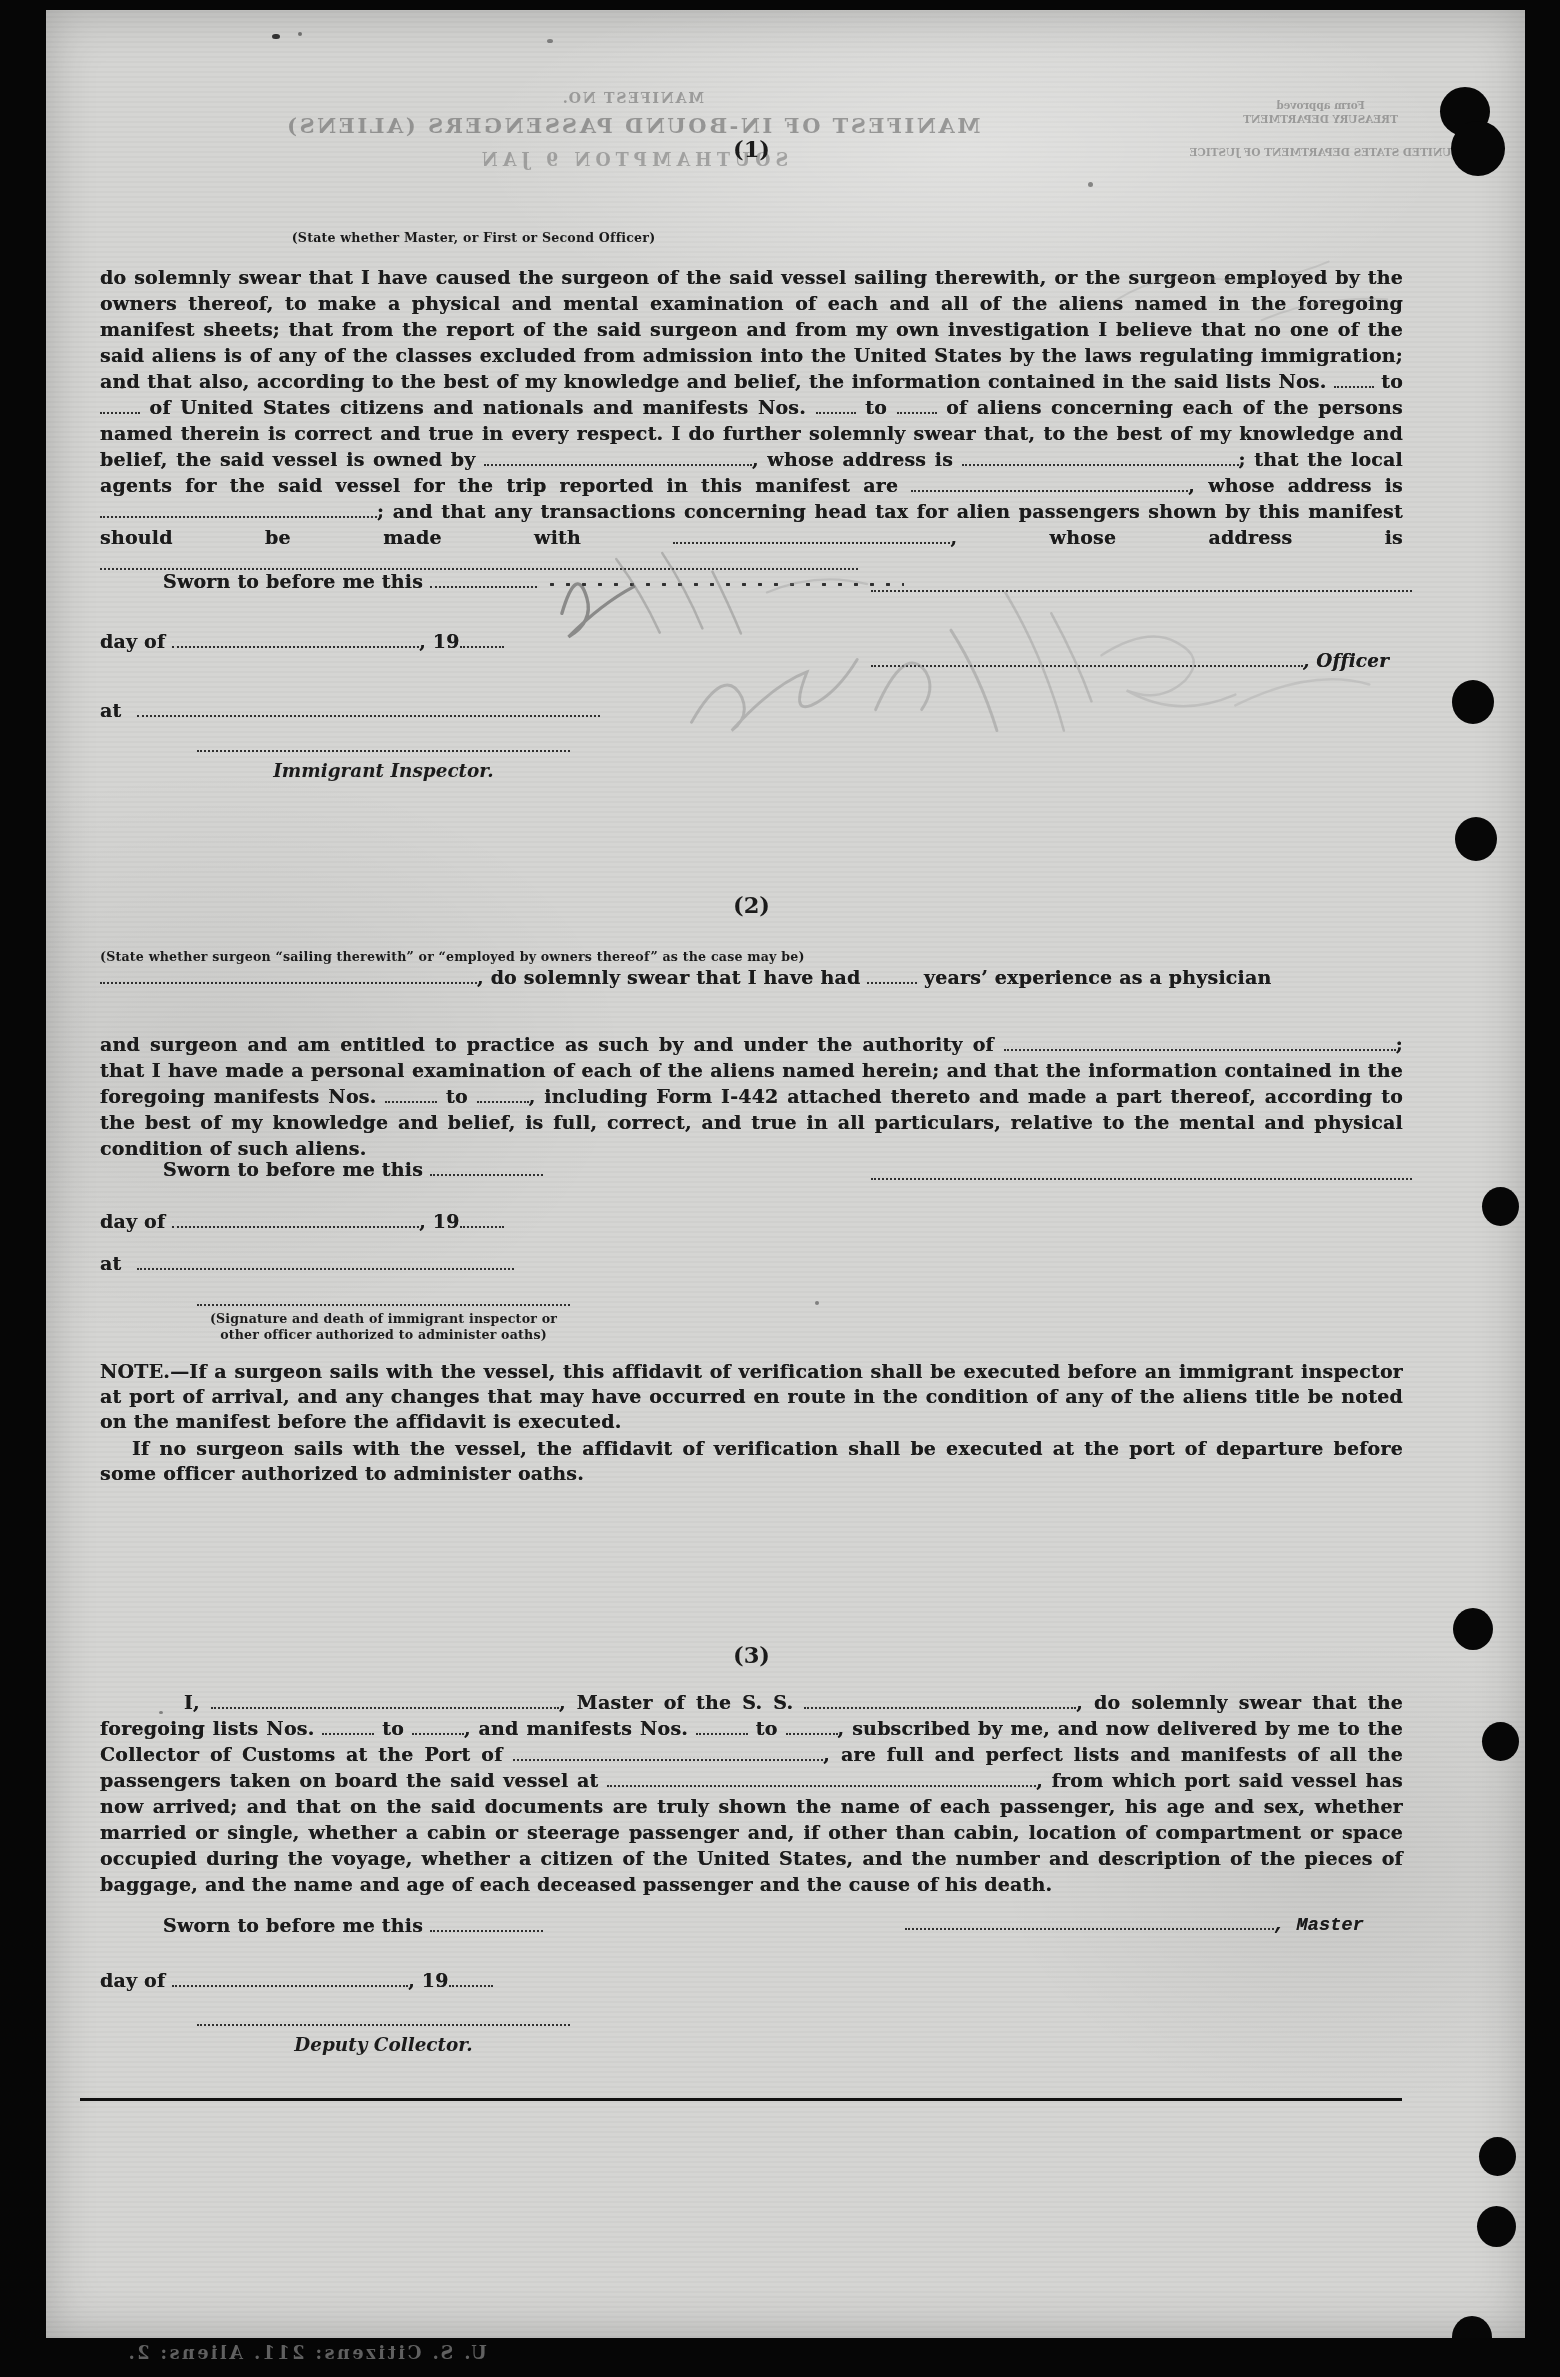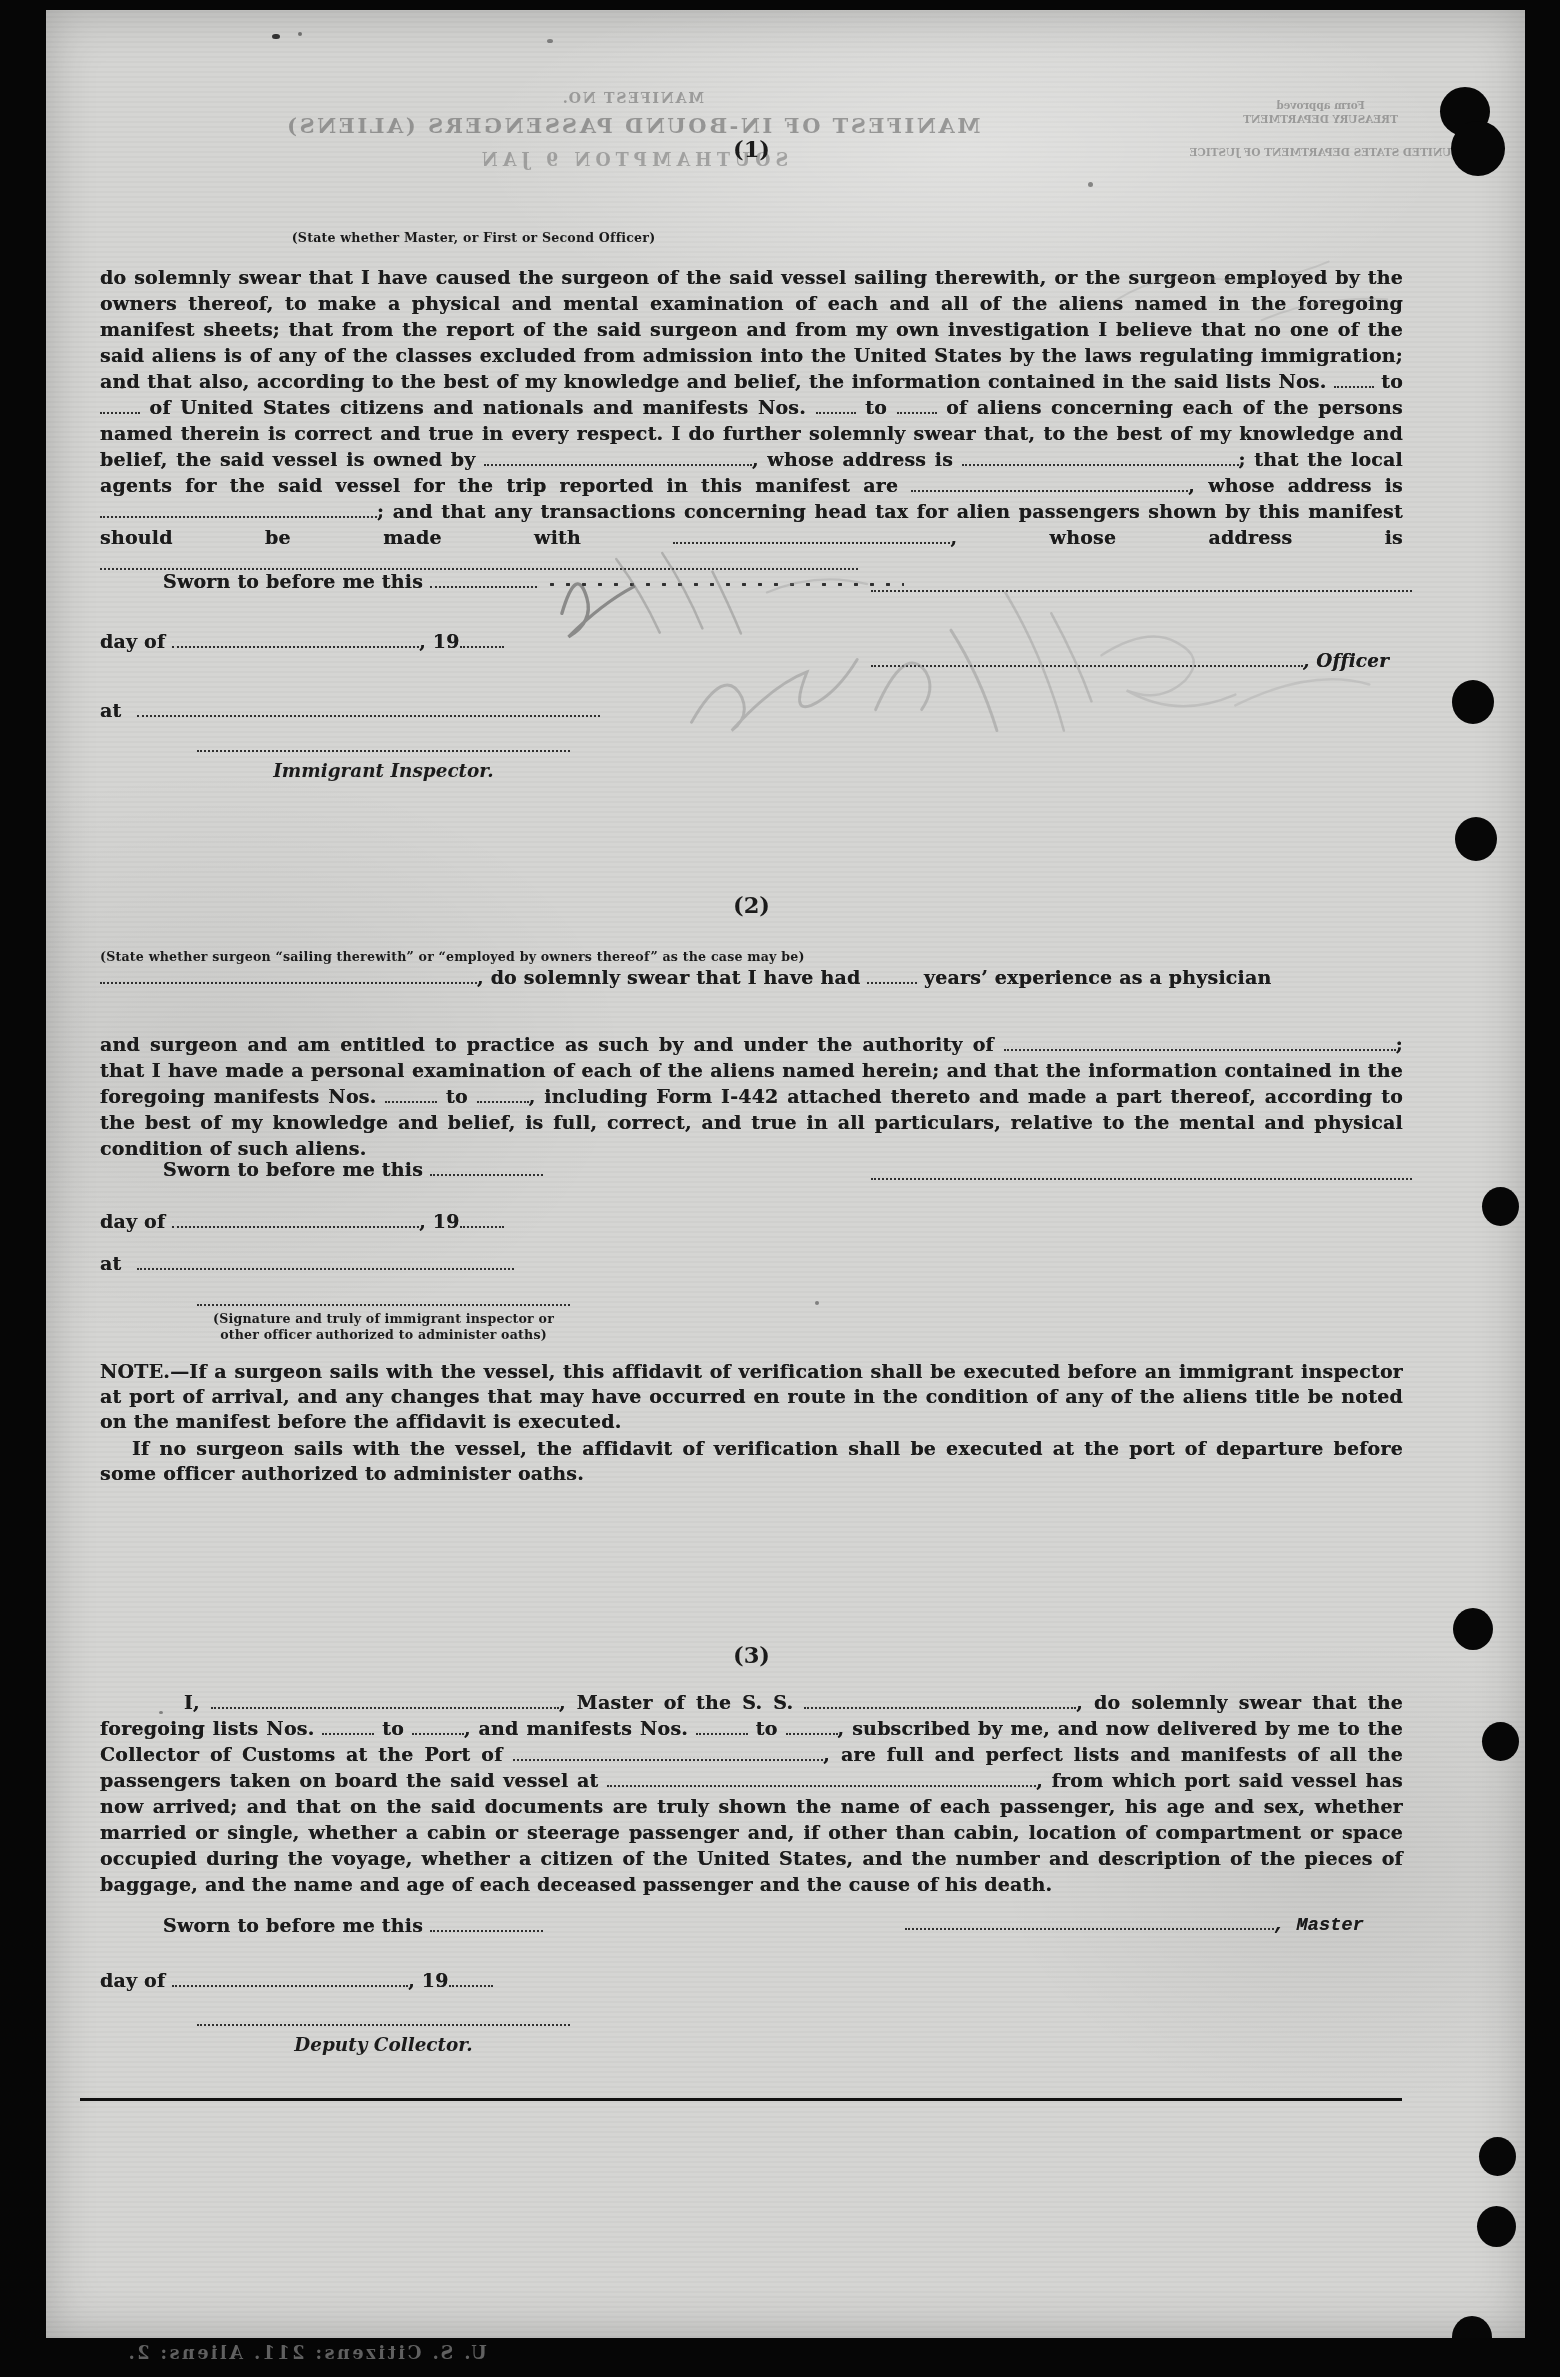--- a/index.html
+++ b/index.html
@@ -136,21 +136,21 @@
     <span class="dots" style="width:247px;"></span><span>, 19</span><span class="dots" style="width:44px;"></span>
   </div>
 
   <div class="blk line" style="left:54px;top:1242px;">
     <span>at</span>
     <span class="dots" style="width:377px;margin-left:8.4px;"></span>
   </div>
 
   <div class="dotline" style="left:151px;top:1291px;width:373px;"></div>
   <div class="blk cap" style="left:126px;top:1301px;width:423px;text-align:center;line-height:16px;">
-    <div>(Signature and truly of immigrant inspector or</div>
+    <div>(Signature and death of immigrant inspector or</div>
     <div>other officer authorized to administer oaths)</div>
   </div>
 
   <div class="blk para" style="top:1349px;line-height:25px;">NOTE.—If a surgeon sails with the vessel, this affidavit of verification shall be executed before an immigrant inspector at port of arrival, and any changes that may have occurred en route in the condition of any of the aliens title be noted on the manifest before the affidavit is executed.</div>
   <div class="blk para" style="top:1426px;line-height:25px;text-indent:32px;">If no surgeon sails with the vessel, the affidavit of verification shall be executed at the port of departure before some officer authorized to administer oaths.</div>
 
   <div class="blk num" style="top:1632px;">(3)</div>
 
   <div class="blk para" style="top:1679px;text-indent:84px;">I, <span class="dots" style="width: 348px;"></span>, Master of the S. S. <span class="dots" style="width: 272px;"></span>, do solemnly swear that the foregoing lists Nos. <span class="dots" style="width: 52px;"></span> to <span class="dots" style="width: 52px;"></span>, and manifests Nos. <span class="dots" style="width: 52px;"></span> to <span class="dots" style="width: 52px;"></span>, subscribed by me, and now delivered by me to the Collector of Customs at the Port of <span class="dots" style="width: 310px;"></span>, are full and perfect lists and manifests of all the passengers taken on board the said vessel at <span class="dots" style="width: 429px;"></span>, from which port said vessel has now arrived; and that on the said documents are truly shown the name of each passenger, his age and sex, whether married or single, whether a cabin or steerage passenger and, if other than cabin, location of compartment or space occupied during the voyage, whether a citizen of the United States, and the number and description of the pieces of baggage, and the name and age of each deceased passenger and the cause of his death.</div>
 

